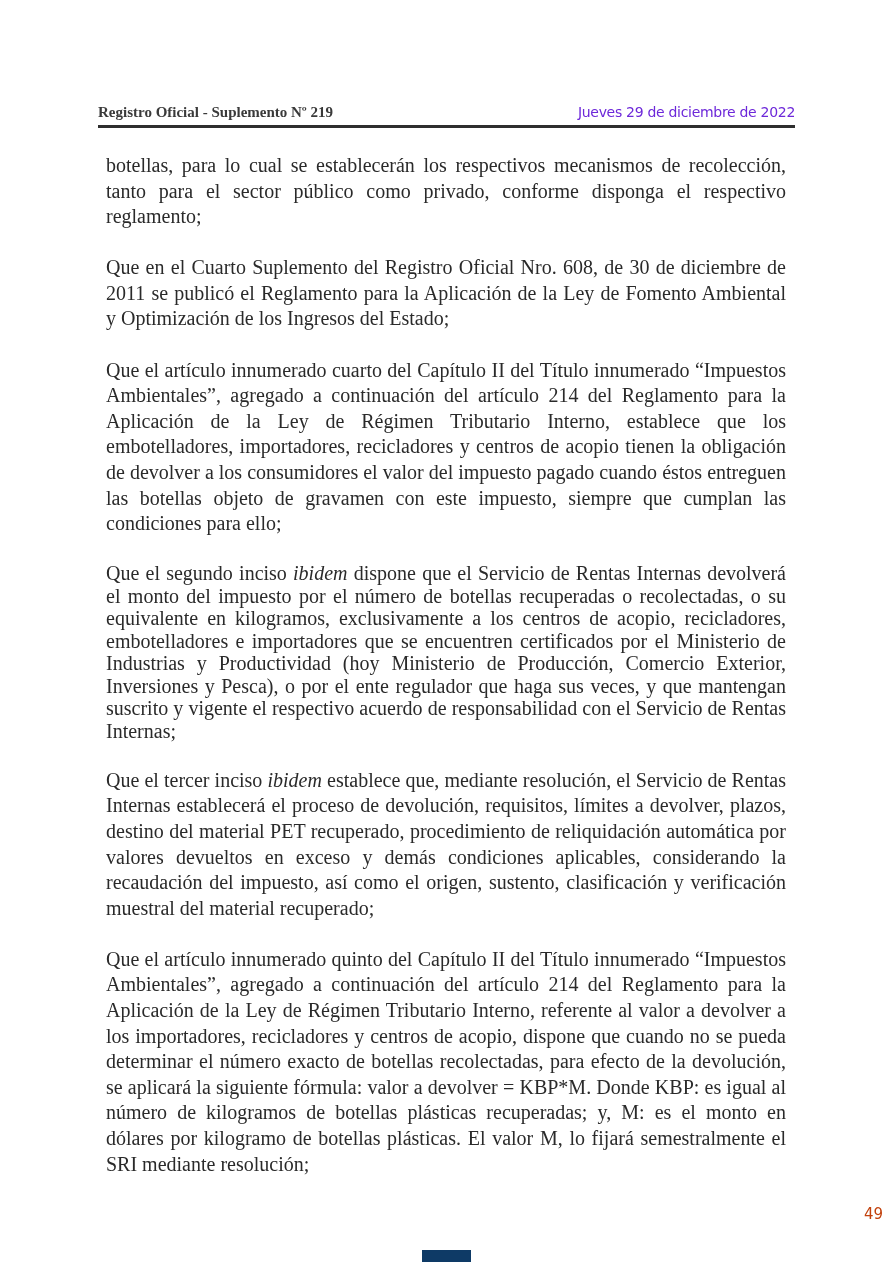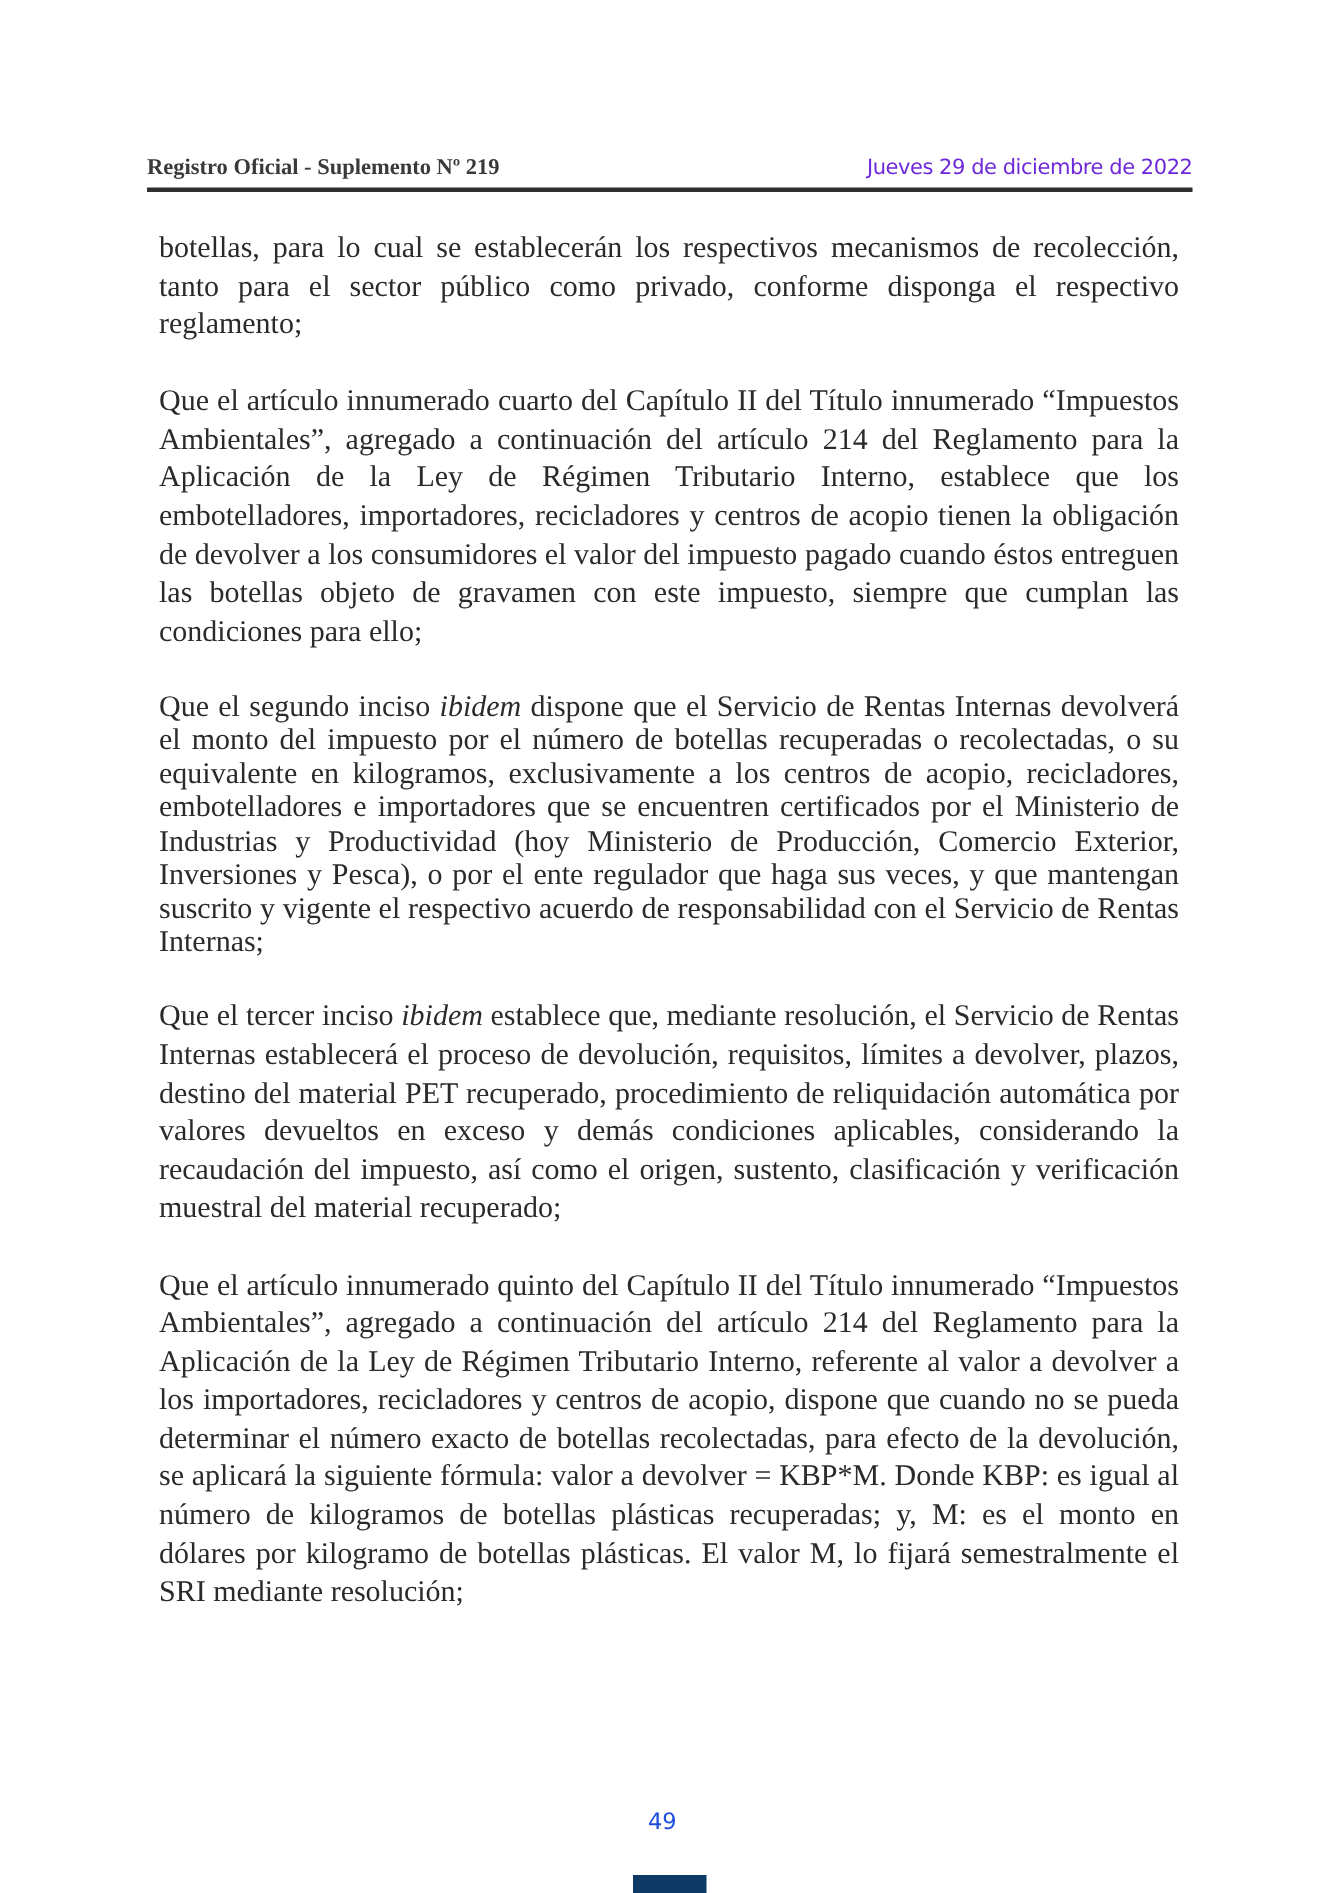--- a/index.html
+++ b/index.html
@@ -73,24 +73,24 @@
       line-height: 22.5px;
     }
     .content em {
       font-style: italic;
     }
     .page-number {
       position: absolute;
       left: 0;
       width: 883px;
       top: 1205px;
-      text-align: center;
+      text-align: right;
       font-family: "DejaVu Sans", sans-serif;
       font-size: 15px;
-      color: #1d4ed8;
+      color: #c2410c;
     }
     .footer-bar {
       position: absolute;
       left: 422px;
       top: 1250px;
       width: 49px;
       height: 12px;
       background: #0e3a66;
     }
   </style>
@@ -100,20 +100,21 @@
 <div class="page">
 
   <div class="header">
     <span class="header-left">Registro Oficial - Suplemento Nº 219</span>
     <span class="header-right">Jueves 29 de diciembre de 2022</span>
   </div>
   <div class="header-rule"></div>
 
   <div class="content">
     <p>botellas, para lo cual se establecerán los respectivos mecanismos de recolección, tanto para el sector público como privado, conforme disponga el respectivo reglamento;</p>
+    <p>Que en el Cuarto Suplemento del Registro Oficial Nro. 608, de 30 de diciembre de 2011 se publicó el Reglamento para la Aplicación de la Ley de Fomento Ambiental y Optimización de los Ingresos del Estado;</p>
     <p>Que el artículo innumerado cuarto del Capítulo II del Título innumerado “Impuestos Ambientales”, agregado a continuación del artículo 214 del Reglamento para la Aplicación de la Ley de Régimen Tributario Interno, establece que los embotelladores, importadores, recicladores y centros de acopio tienen la obligación de devolver a los consumidores el valor del impuesto pagado cuando éstos entreguen las botellas objeto de gravamen con este impuesto, siempre que cumplan las condiciones para ello;</p>
     <p class="tight"><span>Que el segundo inciso </span><em>ibidem</em><span> dispone que el Servicio de Rentas Internas devolverá el monto del impuesto por el número de botellas recuperadas o recolectadas, o su equivalente en kilogramos, exclusivamente a los centros de acopio, recicladores, embotelladores e importadores que se encuentren certificados por el Ministerio de Industrias y Productividad (hoy Ministerio de Producción, Comercio Exterior, Inversiones y Pesca), o por el ente regulador que haga sus veces, y que mantengan suscrito y vigente el respectivo acuerdo de responsabilidad con el Servicio de Rentas Internas;</span></p>
     <p><span>Que el tercer inciso </span><em>ibidem</em><span> establece que, mediante resolución, el Servicio de Rentas Internas establecerá el proceso de devolución, requisitos, límites a devolver, plazos, destino del material PET recuperado, procedimiento de reliquidación automática por valores devueltos en exceso y demás condiciones aplicables, considerando la recaudación del impuesto, así como el origen, sustento, clasificación y verificación muestral del material recuperado;</span></p>
     <p>Que el artículo innumerado quinto del Capítulo II del Título innumerado “Impuestos Ambientales”, agregado a continuación del artículo 214 del Reglamento para la Aplicación de la Ley de Régimen Tributario Interno, referente al valor a devolver a los importadores, recicladores y centros de acopio, dispone que cuando no se pueda determinar el número exacto de botellas recolectadas, para efecto de la devolución, se aplicará la siguiente fórmula: valor a devolver = KBP*M. Donde KBP: es igual al número de kilogramos de botellas plásticas recuperadas; y, M: es el monto en dólares por kilogramo de botellas plásticas. El valor M, lo fijará semestralmente el SRI mediante resolución;</p>
   </div>
 
   <div class="page-number">49</div>
   <div class="footer-bar" style="background: rgb(14, 58, 102);"></div>
 </div>
 

